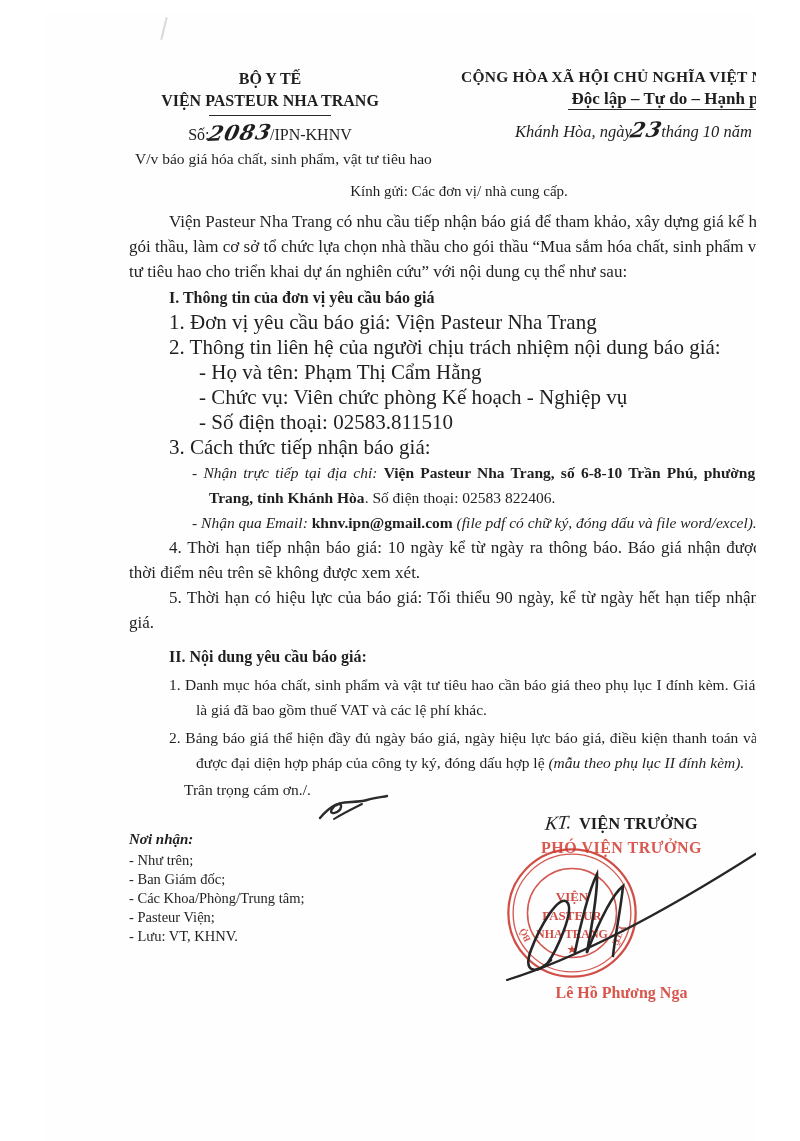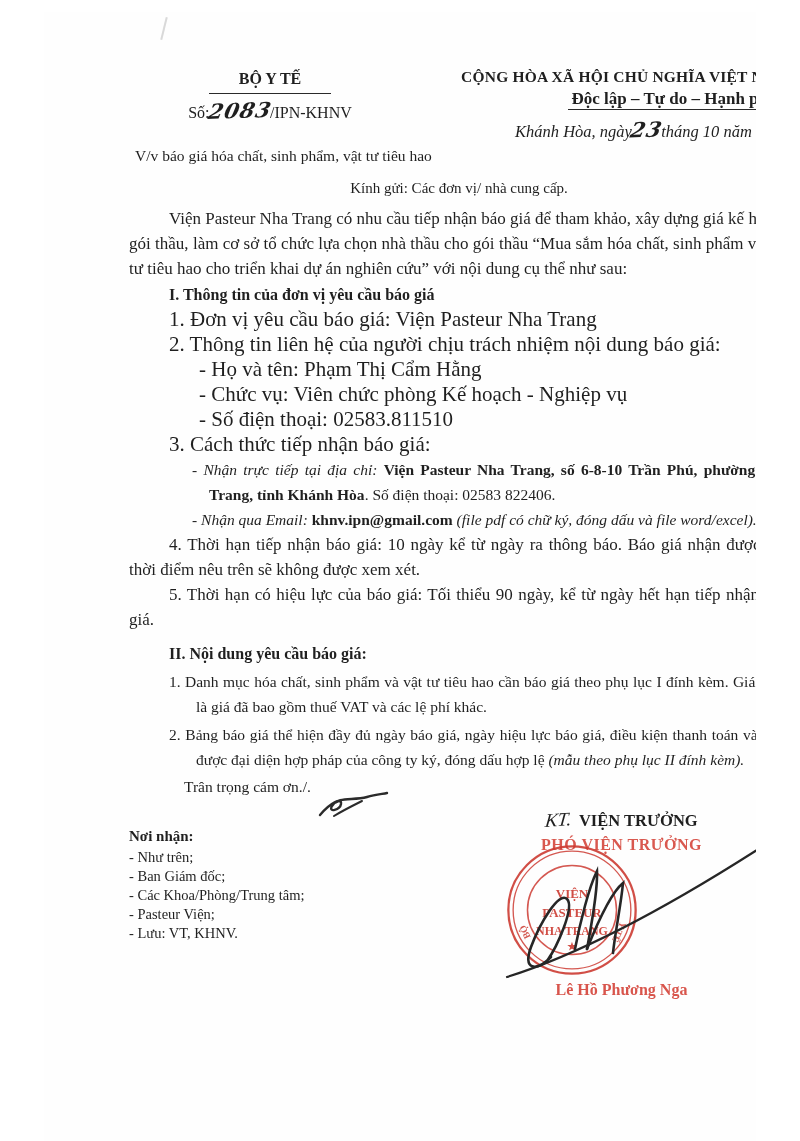--- a/index.html
+++ b/index.html
@@ -36,21 +36,21 @@
   .p-item{text-indent:40px;}
   .s2-item{padding-left:67px;text-indent:-27px;text-align:justify;font-size:15.5px;line-height:25px;margin-top:3px;}
   .it{font-style:italic;}
   .bd{font-weight:bold;}
   .email{font-weight:bold;}
   .closing{position:relative;font-size:15.5px;line-height:25px;margin-left:55px;margin-top:2px;width:260px;}
   .squiggle{position:absolute;left:128px;top:17px;}
   
   .footer{position:relative;height:300px;margin-top:4px;}
   .recipients{position:absolute;left:0;top:24px;font-size:14.5px;line-height:19px;}
-  .recipients .label{font-weight:bold;font-size:15px;margin-bottom:2px;}
+  .recipients .label{font-weight:bold;font-style:italic;font-size:15px;margin-bottom:2px;}
   .sig-block{position:absolute;left:330px;top:6px;width:325px;text-align:center;}
   .kt-line{font-size:16.5px;font-weight:bold;white-space:nowrap;}
   .kt-hand{display:inline-block;font-weight:normal;font-style:italic;font-size:19px;transform:rotate(-4deg) skewX(-10deg);margin-right:7px;}
   .deputy{margin-top:5px;color:var(--red-text,#d5473d);font-weight:bold;font-size:16px;letter-spacing:.5px;opacity:.9;white-space:nowrap;}
   .stamp-wrap{position:absolute;left:376px;top:40px;}
   .side-stamp{position:absolute;left:748px;top:378px;}
   .sig-svg{position:absolute;left:356px;top:28px;}
   .signer{position:absolute;left:330px;top:178px;width:325px;text-align:center;color:var(--red-text,#d5473d);font-weight:bold;font-size:16px;opacity:.92;}
   .stamp-text{fill:var(--stamp-red,#cc3b32);font-family:"Liberation Serif","DejaVu Serif",serif;font-weight:bold;}
   .scan-edge{position:absolute;left:0;bottom:0;width:800px;height:9px;background:#ccc8c1;}
@@ -60,20 +60,21 @@
 <body>
 
 <div class="page">
   <div class="pen-mark"></div>
 
   <div class="content">
 
     <div class="header">
       <div class="hdr-left">
         <div class="h-bold">BỘ Y TẾ</div>
+        <div class="h-bold">VIỆN PASTEUR NHA TRANG</div>
         <div class="org-underline"></div>
         <div class="doc-number">
           <span>Số:</span><span class="hand-num">2083</span><span>/IPN-KHNV</span>
         </div>
       </div>
       <div class="hdr-right">
         <div class="nation">CỘNG HÒA XÃ HỘI CHỦ NGHĨA VIỆT NAM</div>
         <div><span class="motto">Độc lập – Tự do – Hạnh phúc</span></div>
         <div class="place-date">
           <span>Khánh Hòa, ngày</span><span class="hand-num">23</span><span>tháng 10 năm 2025</span>

